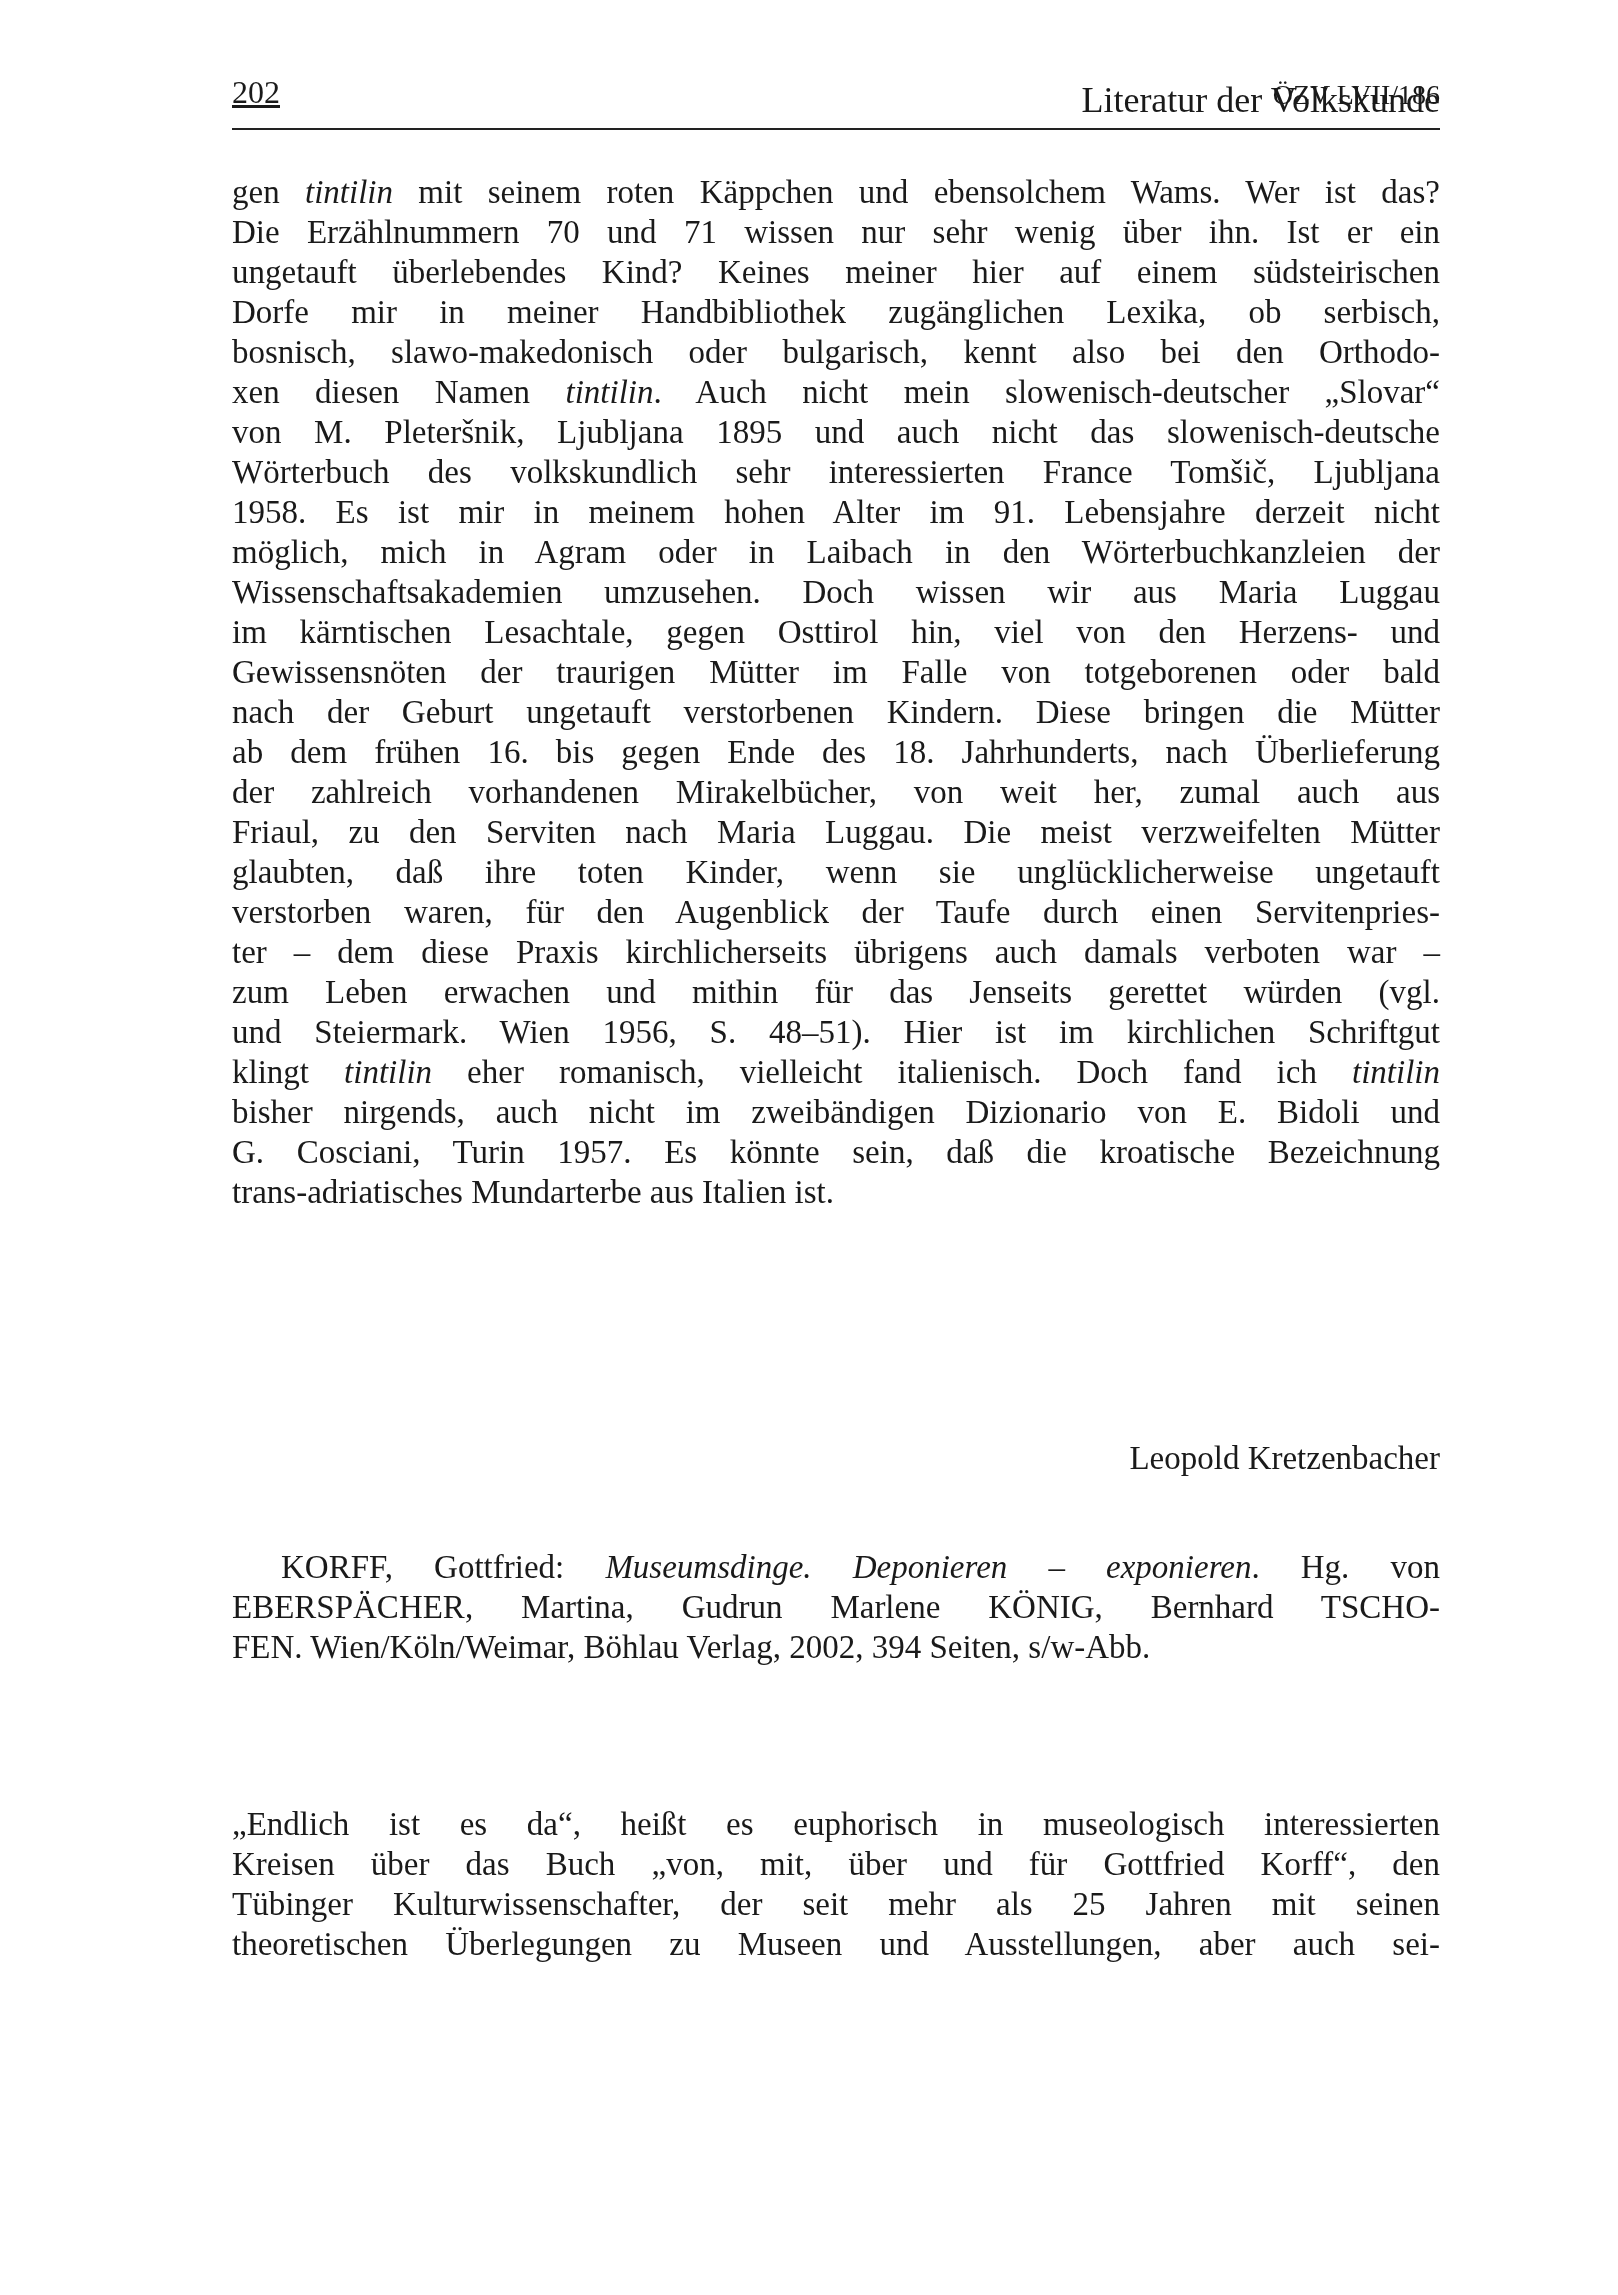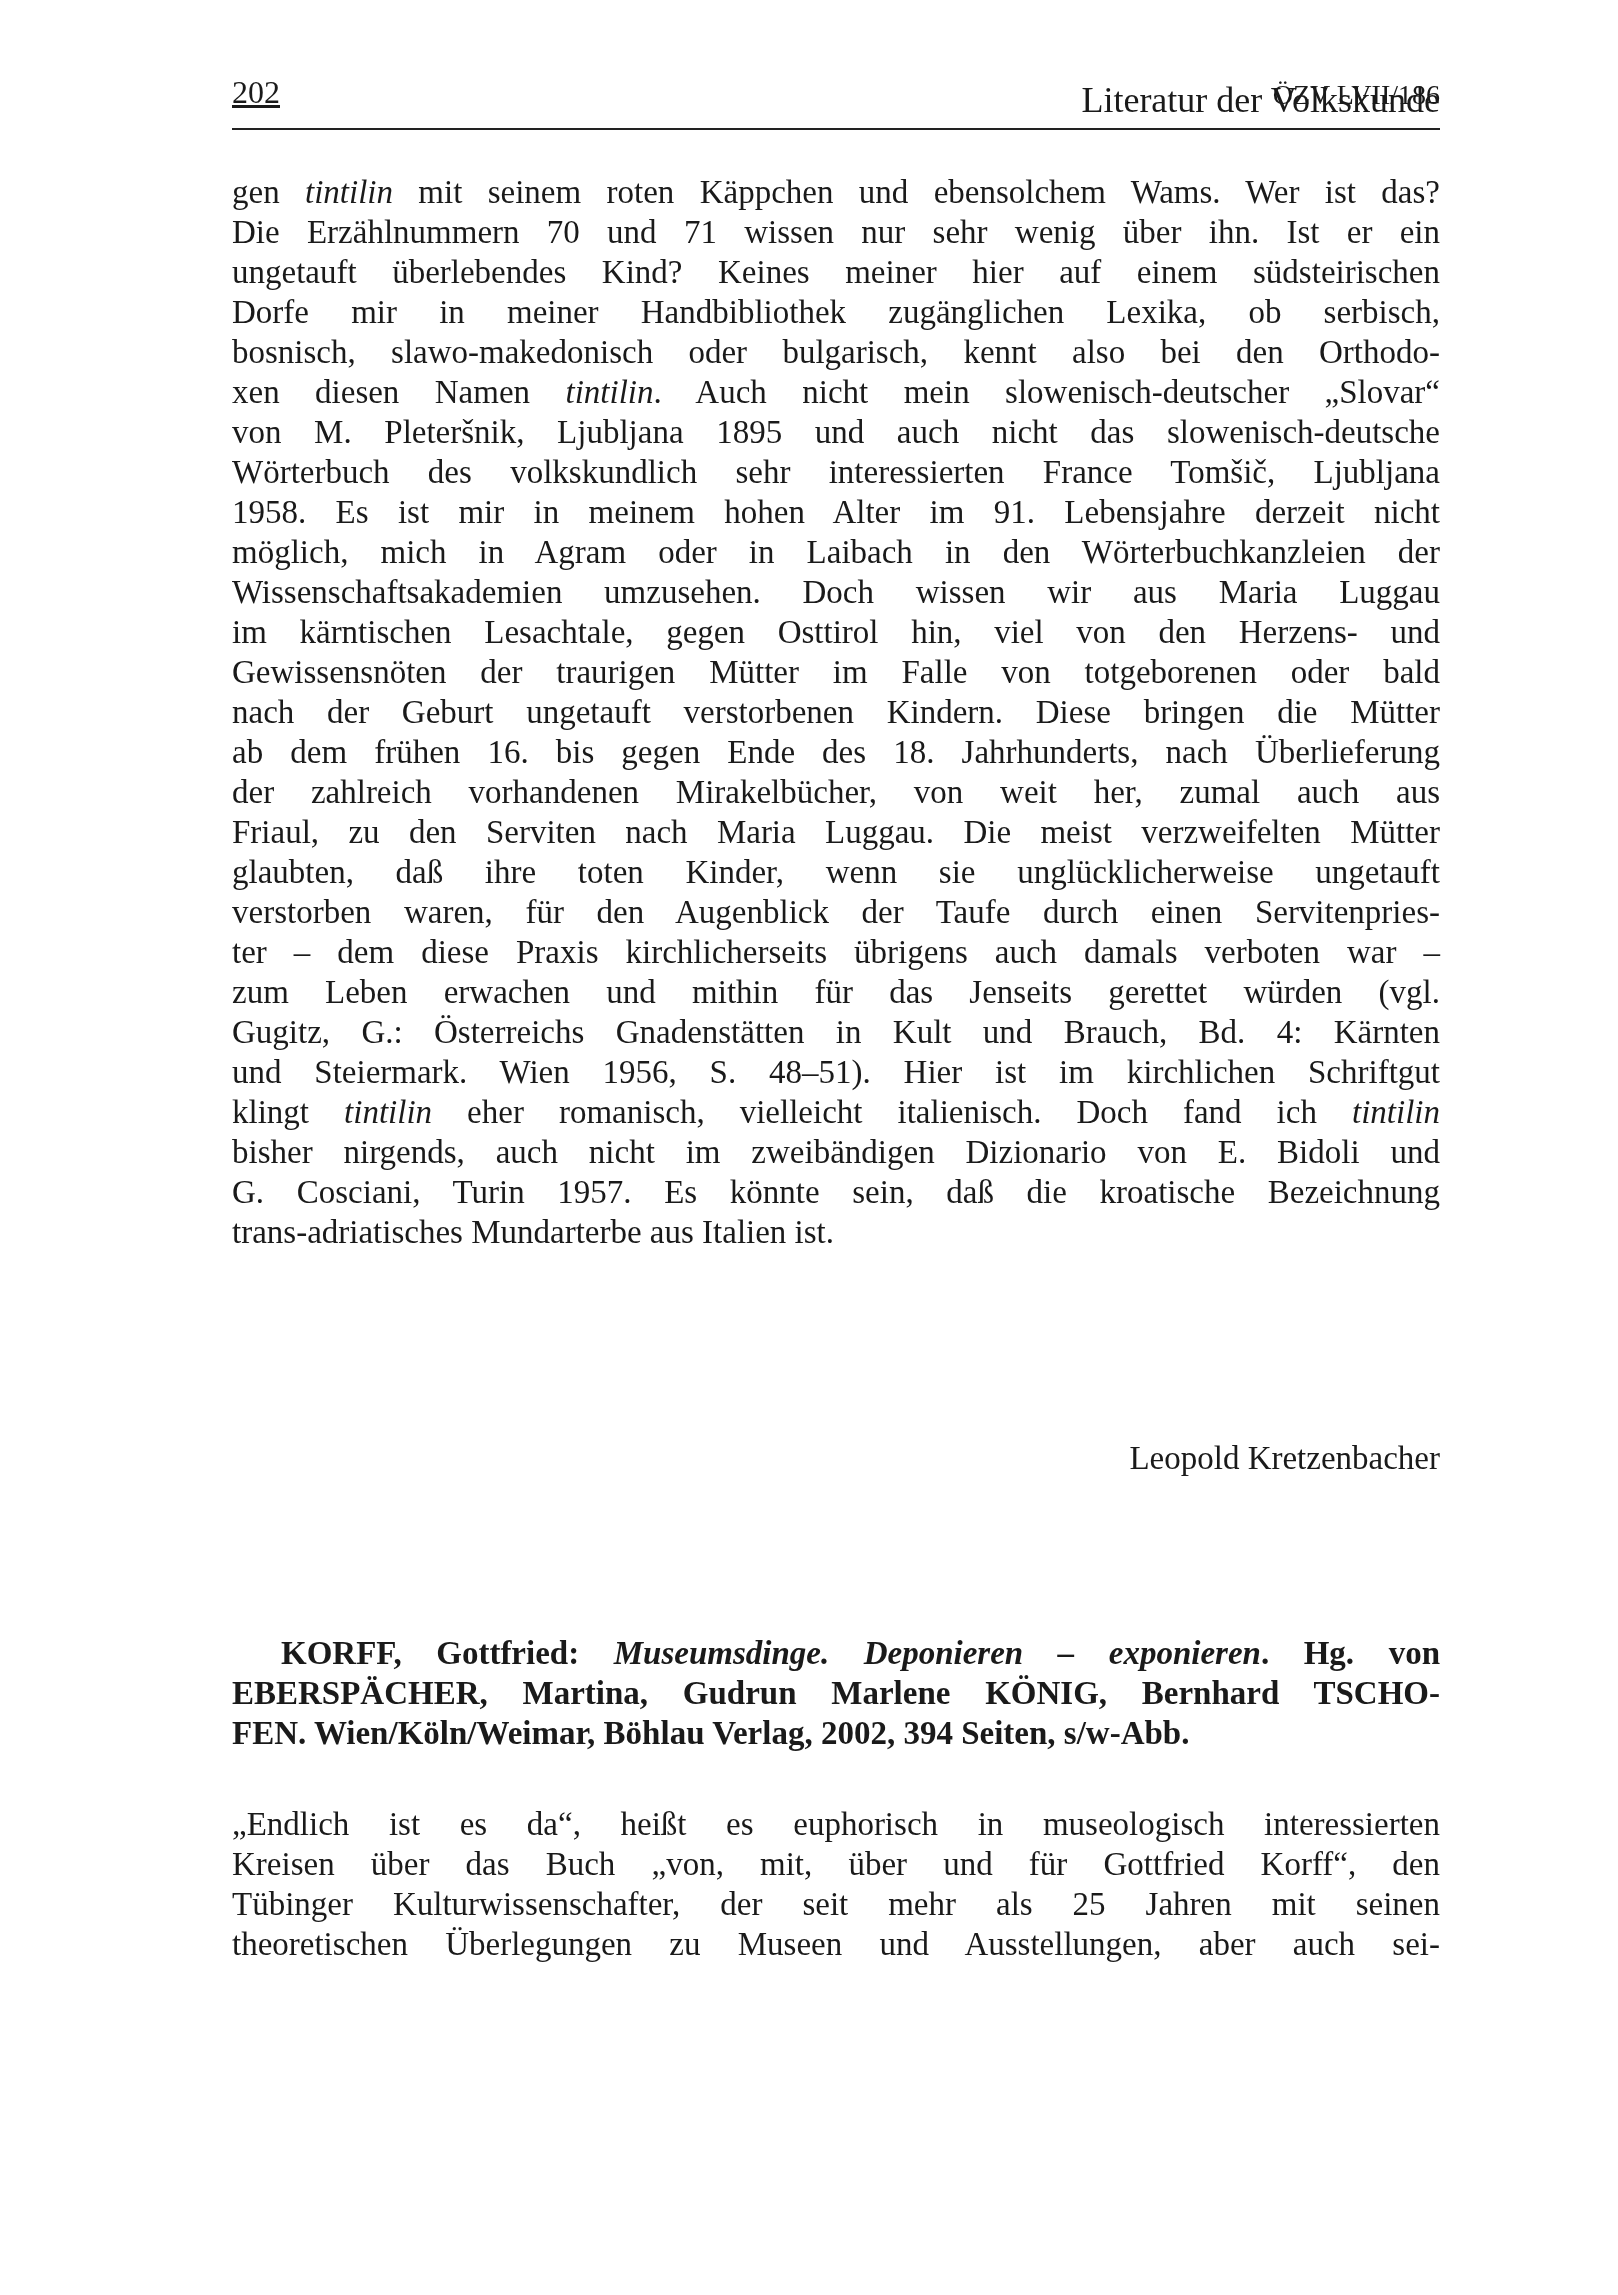--- a/index.html
+++ b/index.html
@@ -10,21 +10,21 @@
   .header .center { position: absolute; left: 0; width: 100%; text-align: right; top: 4.9px; font-size: 36px; }
   .header .right { position: absolute; right: 0; top: 4.9px; font-size: 28px; }
   .rule { position: absolute; left: 232px; top: 128px; width: 1208px; height: 2.4px; background: #222; }
   .body-block { position: absolute; left: 232px; width: 1208px; font-size: 33px; line-height: 40px; }
   .line { display: block; height: 40px; white-space: nowrap; text-align: justify; text-align-last: justify; }
   .line.last { text-align-last: left; }
   .line.right { text-align: left; text-align-last: right; }
   .line.indent { padding-left: 49px; }
   i { font-style: italic; }
   #block1 { top: 172px; }
-  #block2 { top: 1633px; font-weight: bold; }
+  #block2 { top: 1547px; }
   #block3 { top: 1804px; }
 </style>
 </head>
 <body>
 
 <div class="header">
   <span class="pg">202</span>
   <span class="center">Literatur der Volkskunde</span>
   <span class="right">ÖZV LVII/186</span>
 </div>
@@ -45,21 +45,20 @@
     <span class="line">im kärntischen Lesachtale, gegen Osttirol hin, viel von den Herzens- und</span>
     <span class="line">Gewissensnöten der traurigen Mütter im Falle von totgeborenen oder bald</span>
     <span class="line">nach der Geburt ungetauft verstorbenen Kindern. Diese bringen die Mütter</span>
     <span class="line">ab dem frühen 16. bis gegen Ende des 18. Jahrhunderts, nach Überlieferung</span>
     <span class="line">der zahlreich vorhandenen Mirakelbücher, von weit her, zumal auch aus</span>
     <span class="line">Friaul, zu den Serviten nach Maria Luggau. Die meist verzweifelten Mütter</span>
     <span class="line">glaubten, daß ihre toten Kinder, wenn sie unglücklicherweise ungetauft</span>
     <span class="line">verstorben waren, für den Augenblick der Taufe durch einen Servitenpries-</span>
     <span class="line">ter – dem diese Praxis kirchlicherseits übrigens auch damals verboten war –</span>
     <span class="line">zum Leben erwachen und mithin für das Jenseits gerettet würden (vgl.</span>
-    <span class="line">Gugitz, G.: Österreichs Gnadenstätten in Kult und Brauch, Bd. 4: Kärnten</span>
     <span class="line">und Steiermark. Wien 1956, S. 48–51). Hier ist im kirchlichen Schriftgut</span>
     <span class="line">klingt <i>tintilin</i> eher romanisch, vielleicht italienisch. Doch fand ich <i>tintilin</i></span>
     <span class="line">bisher nirgends, auch nicht im zweibändigen Dizionario von E. Bidoli und</span>
     <span class="line">G. Cosciani, Turin 1957. Es könnte sein, daß die kroatische Bezeichnung</span>
     <span class="line last">trans-adriatisches Mundarterbe aus Italien ist.</span>
   </div>
 
 <div class="body-block" id="author-block" style="top: 1438px;">
   <span class="line right">Leopold Kretzenbacher</span>
 </div>

